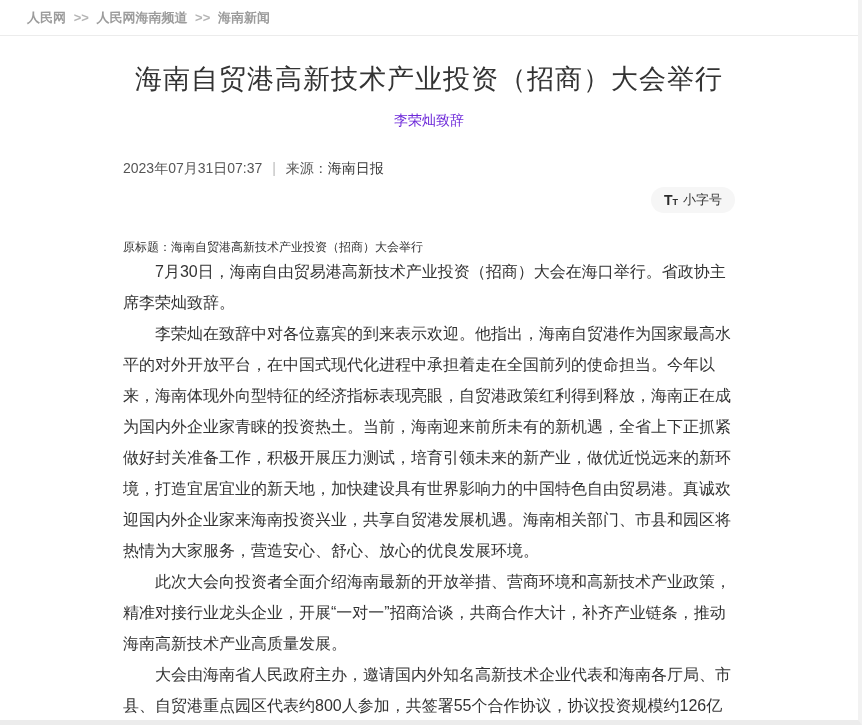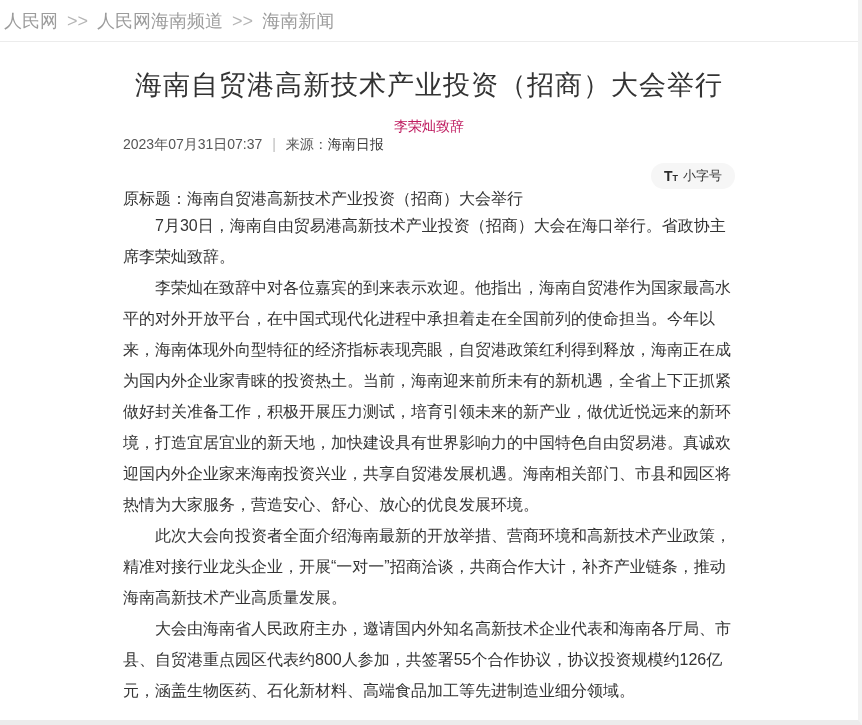--- a/index.html
+++ b/index.html
@@ -6,55 +6,56 @@
   html, body { background: #ffffff; }
   body {
     width: 862px; height: 725px;
     font-family: "Liberation Sans", "DejaVu Sans", sans-serif;
     color: #333;
     border-right: 4px solid #f2f2f2;
     border-bottom: 5px solid #ececec;
     overflow: hidden;
   }
   .breadcrumb {
-    padding: 9px 12px 8px 4px;
-    font-size: 18px;
+    padding: 9px 12px 8px 27px;
+    font-size: 13px;
     color: #9c9c9c;
     border-bottom: 1px solid #ececec;
+    font-weight: bold;
   }
   .breadcrumb a { color: #9c9c9c; text-decoration: none; cursor: pointer; }
   .breadcrumb .sep { margin: 0 4px; color: #b5b5b5; }
   .content { width: 612px; margin: 0 auto; padding-top: 27px; }
   h1.title {
     font-size: 27px;
     font-weight: 400;
     color: #333;
     text-align: center;
     letter-spacing: 1px;
     line-height: 32px;
     margin-bottom: 17px;
   }
-  .subtitle { text-align: center; font-size: 14px; color: #be185d; margin-bottom: 0; }
+  .subtitle { text-align: center; font-size: 14px; color: #6d28d9; margin-bottom: 30px; }
   .meta { text-align: left; font-size: 14px; color: #555; }
   .meta .meta-sep { margin: 0 6px; color: #bbb; }
   .meta a.source { color: #3c3c3c; text-decoration: none; cursor: pointer; }
   .toolbar { display: flex; justify-content: flex-end; margin-top: 9px; }
   .font-size-btn {
     display: inline-flex; align-items: center; gap: 5px;
     background: #f6f6f6;
     border: none; border-radius: 14px;
     padding: 4px 13px;
     font-family: inherit;
     font-size: 13px; color: #333;
     cursor: pointer;
   }
   .tt-icon { display: inline-flex; align-items: baseline; color: #2b2b2b; }
   .tt-icon .t-big { font-size: 14px; font-weight: 600; }
   .tt-icon .t-small { font-size: 9px; font-weight: 600; }
-  .original-title { font-size: 16px; color: #333; margin-top: 0; }
+  .original-title { font-size: 12px; color: #333; margin-top: 26px; }
   .body p {
     font-size: 16px;
     line-height: 31px;
     color: #333;
     text-indent: 2em;
   }
 </style>
 </head>
 <body>
 

